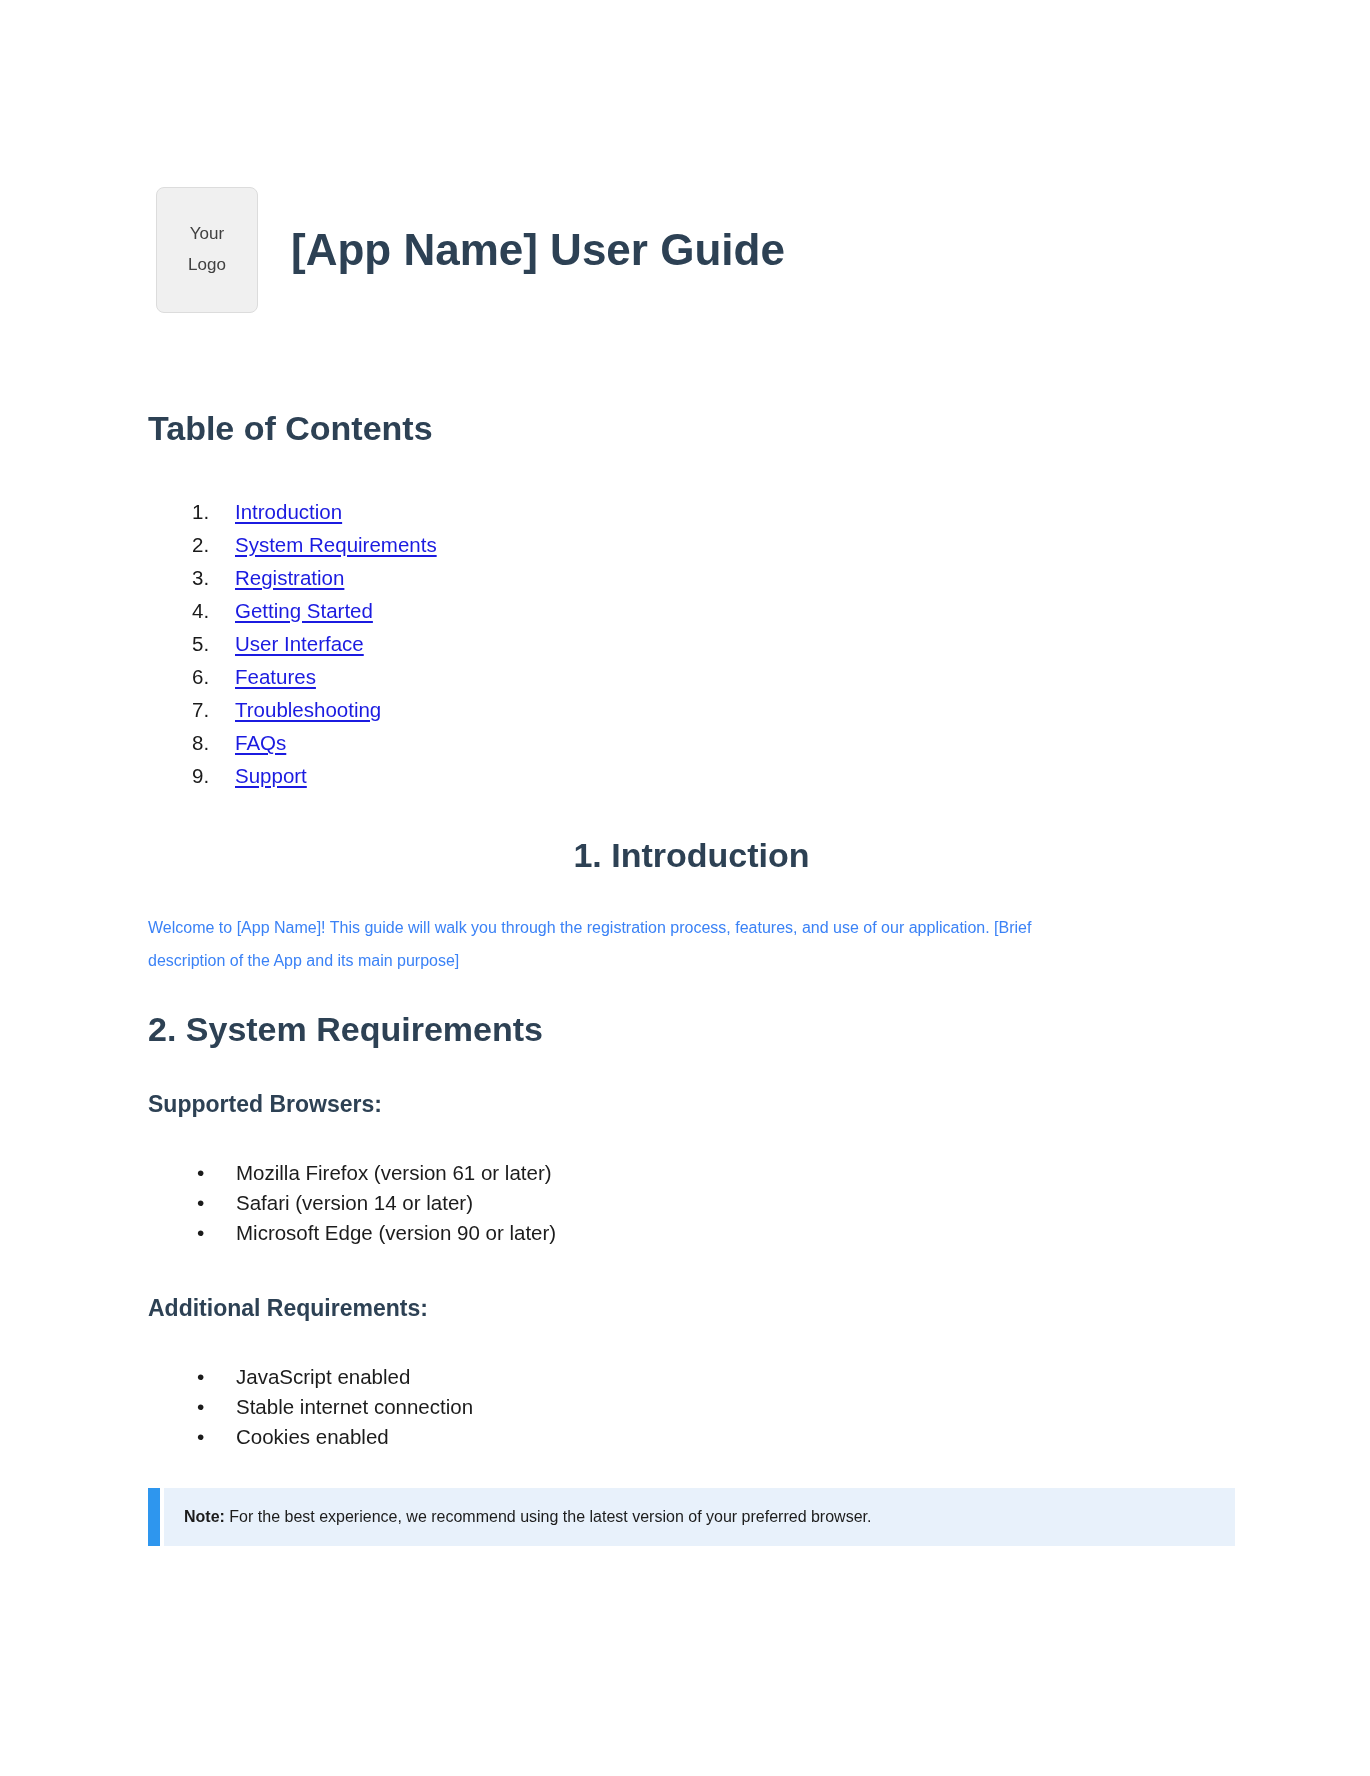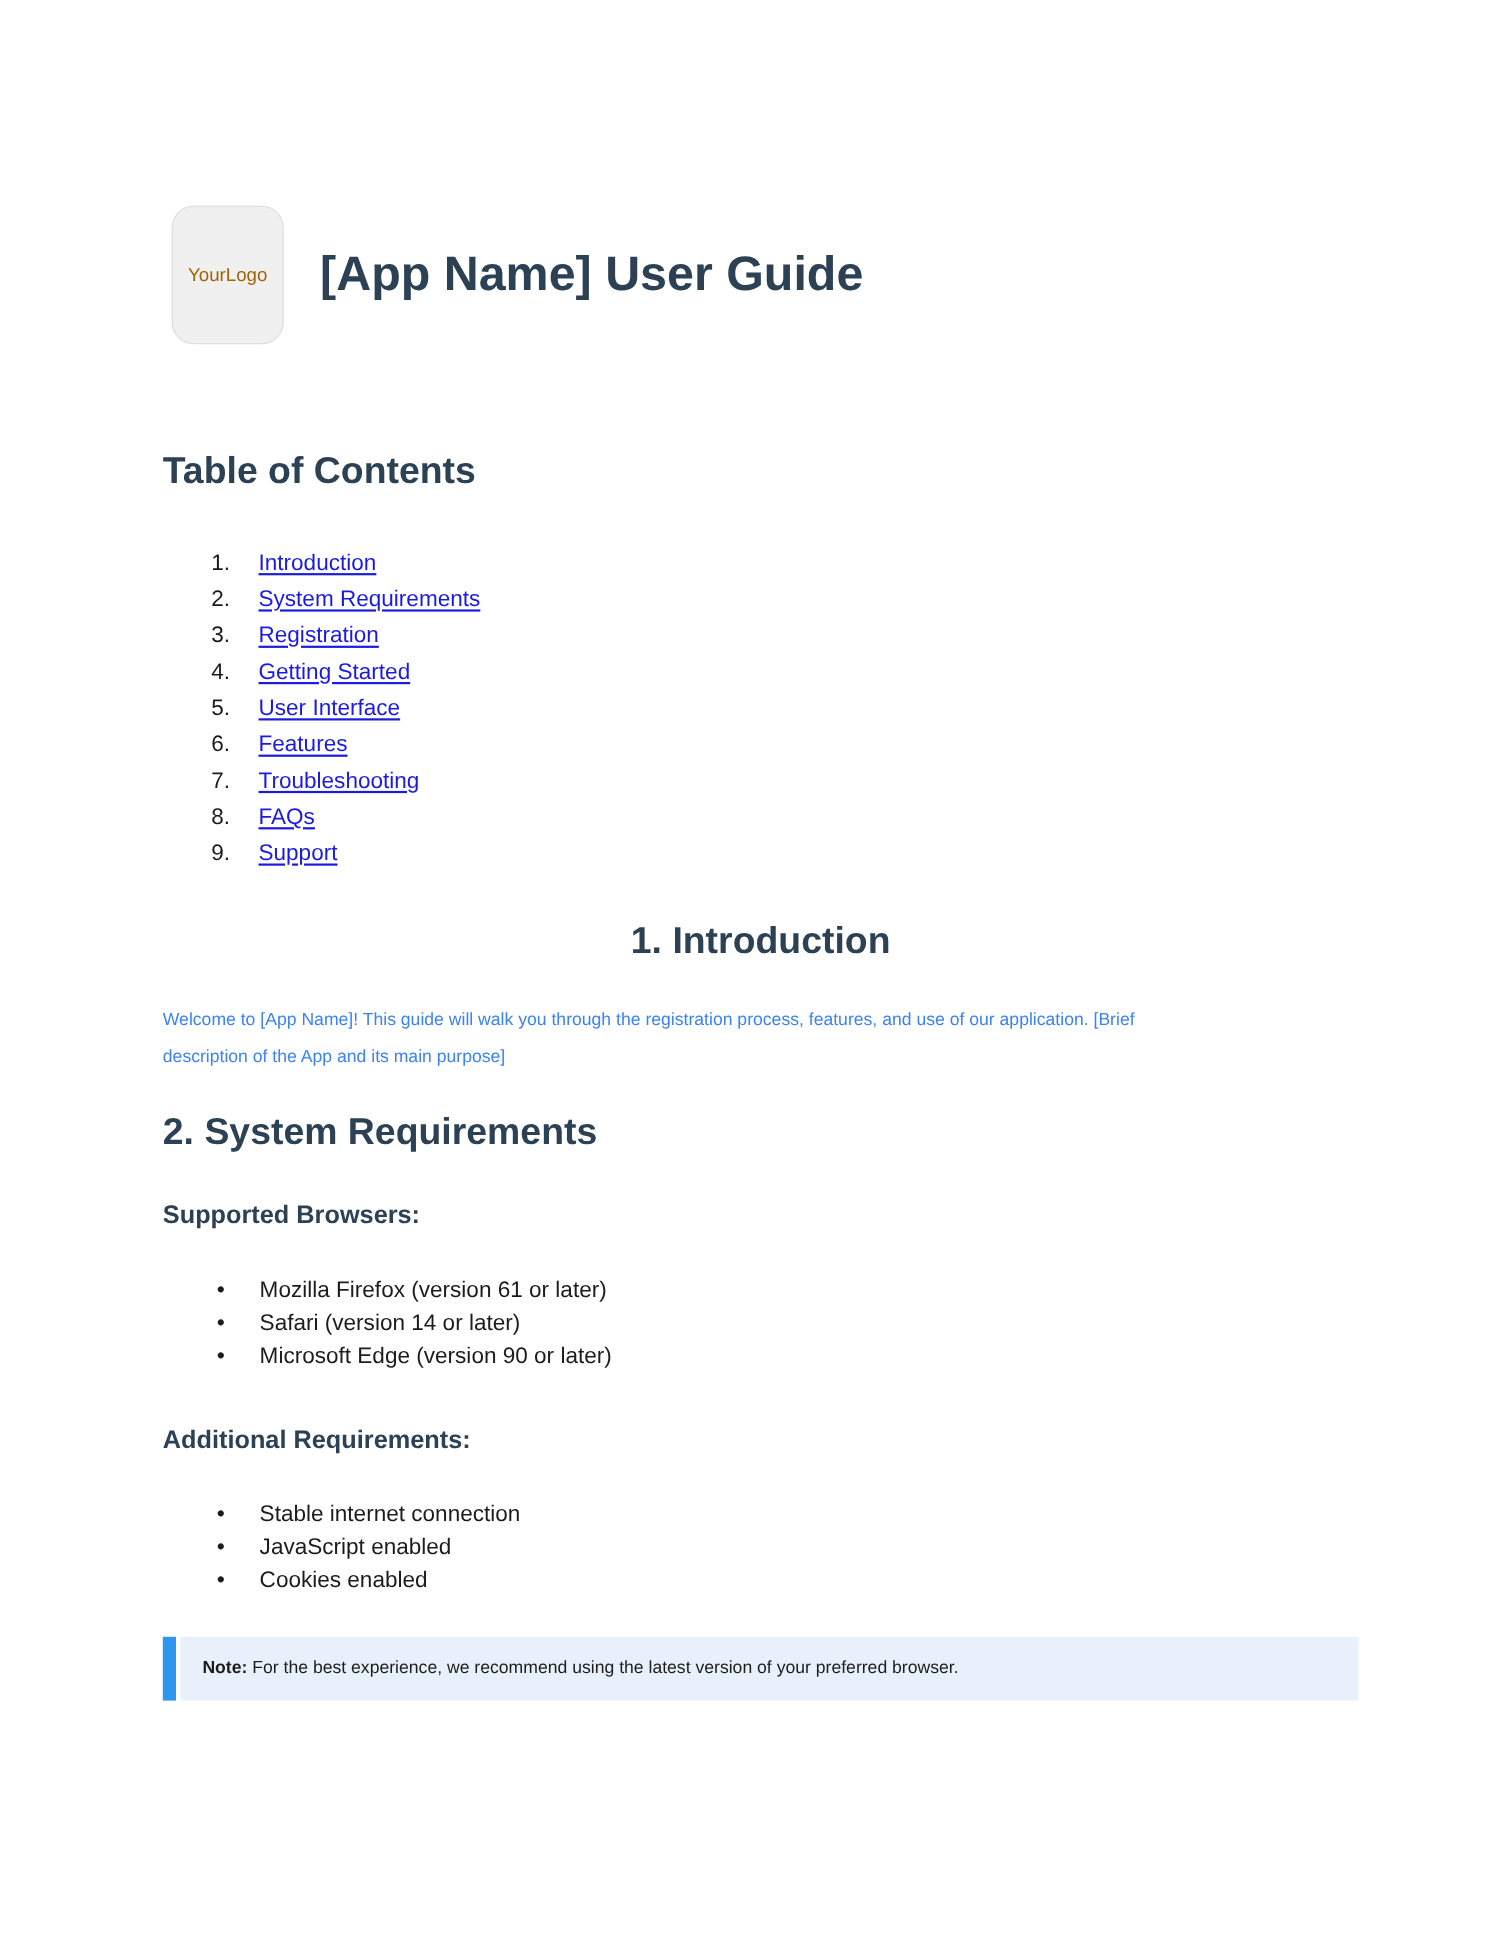--- a/index.html
+++ b/index.html
@@ -21,27 +21,28 @@
     gap: 33px;
     padding-top: 187px;
     margin-left: 8px;
   }
   .logo-box {
     width: 100px;
     height: 124px;
     flex: 0 0 auto;
     background: var(--logo-bg, #f0f0f0);
     border: 1px solid #dcdcdc;
-    border-radius: 20px;
-    display: flex;
+    border-radius: 8px;
+    display: flex;
+    flex-direction: column;
     align-items: center;
     justify-content: center;
     font-size: 17px;
     line-height: 1.8;
-    color: #a16207;
+    color: #404040;
     text-align: center;
   }
   .doc-title {
     margin: 0;
     font-size: 44px;
     font-weight: bold;
     color: var(--heading, #2d4154);
     white-space: nowrap;
   }
   
@@ -199,22 +200,22 @@
 
   <ul class="bullet-list">
     <li>Mozilla Firefox (version 61 or later)</li>
     <li>Safari (version 14 or later)</li>
     <li>Microsoft Edge (version 90 or later)</li>
   </ul>
 
   <h3 class="h-sub sub-addreq">Additional Requirements:</h3>
 
   <ul class="bullet-list">
+    <li>JavaScript enabled</li>
     <li>Stable internet connection</li>
-    <li>JavaScript enabled</li>
     <li>Cookies enabled</li>
   </ul>
 
   <div class="note-callout">
     <div class="note-bar"></div>
     <div class="note-body">
       <div class="note-text-wrap">
         <span class="note-label">Note:</span>
         <span>For the best experience, we recommend using the latest version of your preferred browser.</span>
       </div>

